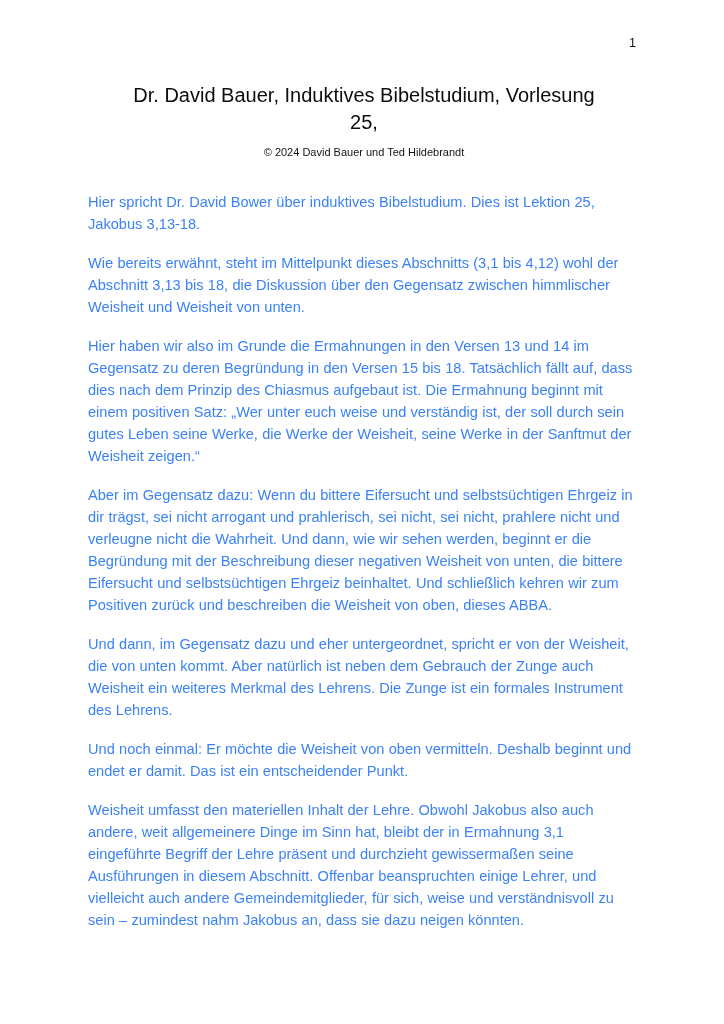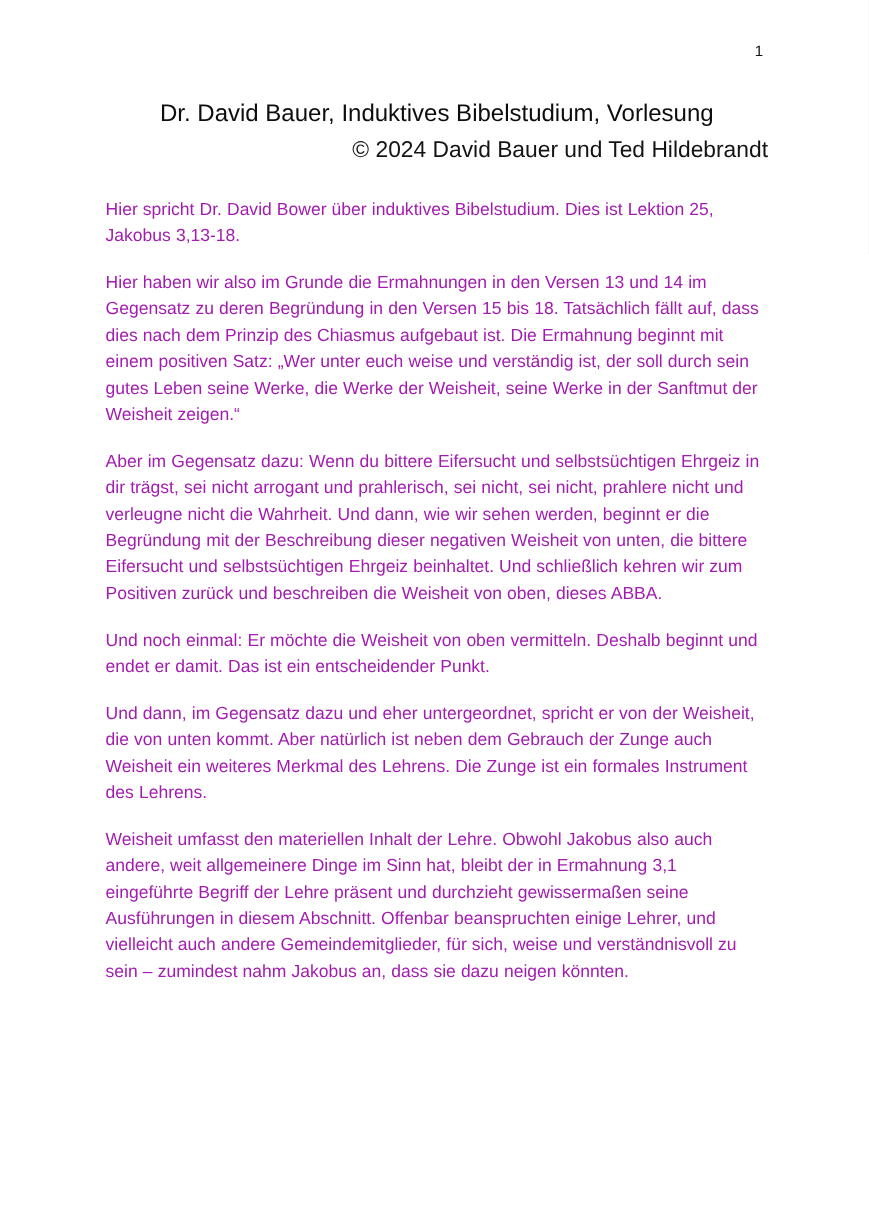--- a/index.html
+++ b/index.html
@@ -30,52 +30,54 @@
     margin-top: 48px;
     text-align: center;
   }
   .title-line {
     font-weight: normal;
     font-size: 20px;
     line-height: 27px;
     color: #0d0d0d;
   }
   .copyright-line {
-    text-align: right;
-    font-size: 19px;
+    text-align: center;
+    font-size: 11px;
     line-height: 21px;
     margin-top: 6px;
     color: #141414;
   }
   .body-text {
     margin-top: 28px;
   }
   .para {
     font-size: 14.6px;
     line-height: 22px;
     margin: 0 0 17px 0;
-    color: #a21caf;
+    color: #3b82f6;
     word-spacing: 0.2px;
   }
 </style>
 </head>
 <body>
 
 <div class="page">
 
   <div class="page-number">1</div>
 
   <div class="title-block">
     <div class="title-line">Dr. David Bauer, Induktives Bibelstudium, Vorlesung</div>
+    <div class="title-line">25,</div>
   </div>
 
   <div class="copyright-line">© 2024 David Bauer und Ted Hildebrandt</div>
 
   <div class="body-text">
     <p class="para">Hier spricht Dr. David Bower über induktives Bibelstudium. Dies ist Lektion 25, Jakobus 3,13-18.</p>
+    <p class="para">Wie bereits erwähnt, steht im Mittelpunkt dieses Abschnitts (3,1 bis 4,12) wohl der Abschnitt 3,13 bis 18, die Diskussion über den Gegensatz zwischen himmlischer Weisheit und Weisheit von unten.</p>
     <p class="para">Hier haben wir also im Grunde die Ermahnungen in den Versen 13 und 14 im Gegensatz zu deren Begründung in den Versen 15 bis 18. Tatsächlich fällt auf, dass dies nach dem Prinzip des Chiasmus aufgebaut ist. Die Ermahnung beginnt mit einem positiven Satz: „Wer unter euch weise und verständig ist, der soll durch sein gutes Leben seine Werke, die Werke der Weisheit, seine Werke in der Sanftmut der Weisheit zeigen.“</p>
     <p class="para">Aber im Gegensatz dazu: Wenn du bittere Eifersucht und selbstsüchtigen Ehrgeiz in dir trägst, sei nicht arrogant und prahlerisch, sei nicht, sei nicht, prahlere nicht und verleugne nicht die Wahrheit. Und dann, wie wir sehen werden, beginnt er die Begründung mit der Beschreibung dieser negativen Weisheit von unten, die bittere Eifersucht und selbstsüchtigen Ehrgeiz beinhaltet. Und schließlich kehren wir zum Positiven zurück und beschreiben die Weisheit von oben, dieses ABBA.</p>
+    <p class="para">Und dann, im Gegensatz dazu und eher untergeordnet, spricht er von der Weisheit, die von unten kommt. Aber natürlich ist neben dem Gebrauch der Zunge auch Weisheit ein weiteres Merkmal des Lehrens. Die Zunge ist ein formales Instrument des Lehrens.</p>
     <p class="para">Und noch einmal: Er möchte die Weisheit von oben vermitteln. Deshalb beginnt und endet er damit. Das ist ein entscheidender Punkt.</p>
-    <p class="para">Und dann, im Gegensatz dazu und eher untergeordnet, spricht er von der Weisheit, die von unten kommt. Aber natürlich ist neben dem Gebrauch der Zunge auch Weisheit ein weiteres Merkmal des Lehrens. Die Zunge ist ein formales Instrument des Lehrens.</p>
     <p class="para">Weisheit umfasst den materiellen Inhalt der Lehre. Obwohl Jakobus also auch andere, weit allgemeinere Dinge im Sinn hat, bleibt der in Ermahnung 3,1 eingeführte Begriff der Lehre präsent und durchzieht gewissermaßen seine Ausführungen in diesem Abschnitt. Offenbar beanspruchten einige Lehrer, und vielleicht auch andere Gemeindemitglieder, für sich, weise und verständnisvoll zu sein – zumindest nahm Jakobus an, dass sie dazu neigen könnten.</p>
   </div>
 
 </div>
 
 </body></html>

